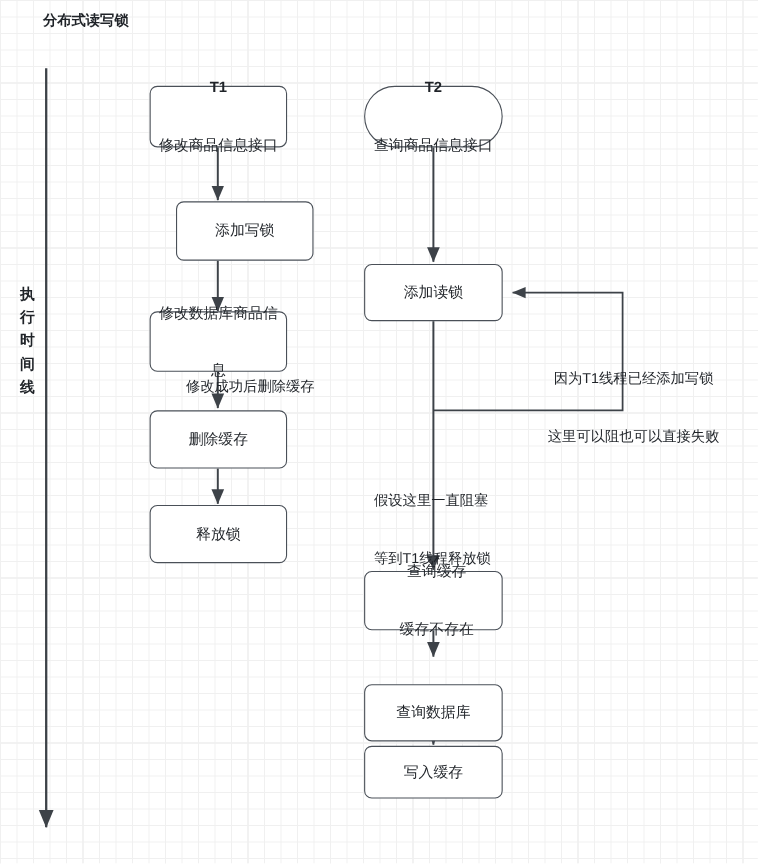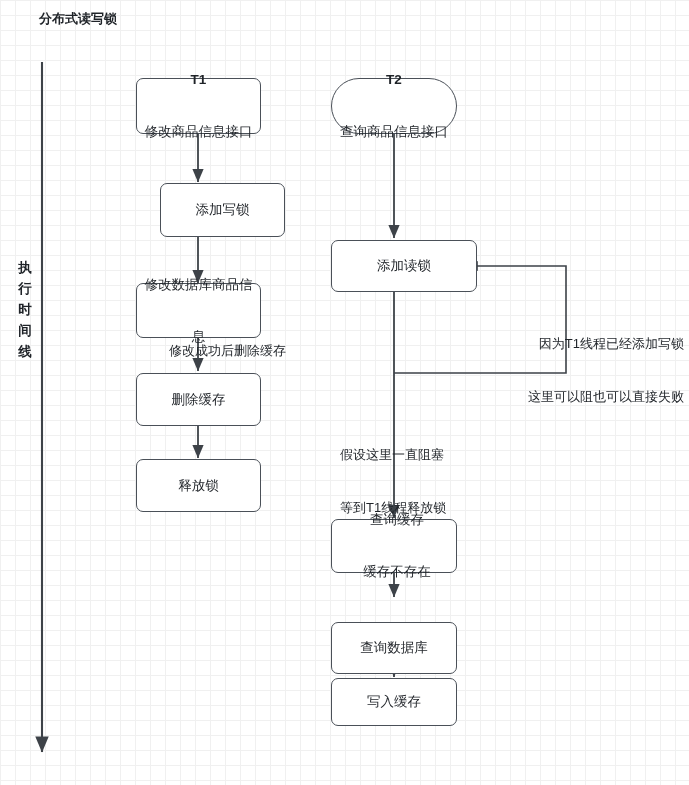--- a/index.html
+++ b/index.html
@@ -150,40 +150,40 @@
 
   <div class="node" style="left:136px; top:459px; width:125px; height:53px;">
     <span class="l1">释放锁</span>
   </div>
 
   <div class="node head" style="left:331px; top:78px; width:126px; height:56px;border-radius:28px;">
     <span class="l1">T2</span>
     <span class="l2">查询商品信息接口</span>
   </div>
 
-  <div class="node" style="left:331px; top:240px; width:146px; height:52px;">
+  <div class="node" style="left:331px; top:240px; width:126px; height:52px;">
     <span class="l1">添加读锁</span>
   </div>
 
   <div class="node" style="left:331px; top:519px; width:126px; height:54px;padding-left:12px;">
     <span class="l1">查询缓存</span>
     <span class="l2">缓存不存在</span>
   </div>
 
   <div class="node" style="left:331px; top:597px; width:126px; height:52px;margin-top:25px;">
     <span class="l1">查询数据库</span>
   </div>
 
   <div class="node" style="left:331px; top:678px; width:126px; height:48px;">
     <span class="l1">写入缓存</span>
   </div>
 
   <div class="label" style="left:132px; top:342px; width:133px;margin-left:29px;">修改成功后删除缓存</div>
 
-  <div class="label" style="left:468px; top:300px; width:216px; text-align:right;">
+  <div class="label" style="left:468px; top:300px; width:216px; text-align:center;">
     <span style="display:block;">因为T1线程已经添加写锁</span>
     <span style="display:block;">这里可以阻也可以直接失败</span>
   </div>
 
   <div class="label" style="left:340px; top:411px; width:120px; text-align:left;">
     <span style="display:block;">假设这里一直阻塞</span>
     <span style="display:block;">等到T1线程释放锁</span>
   </div>
 
 </div>

